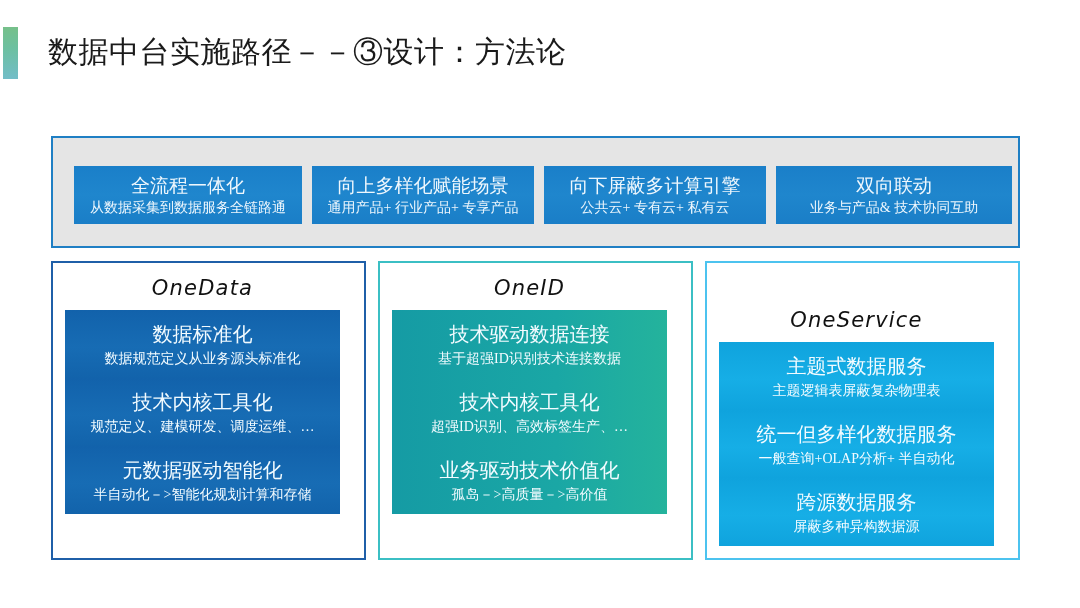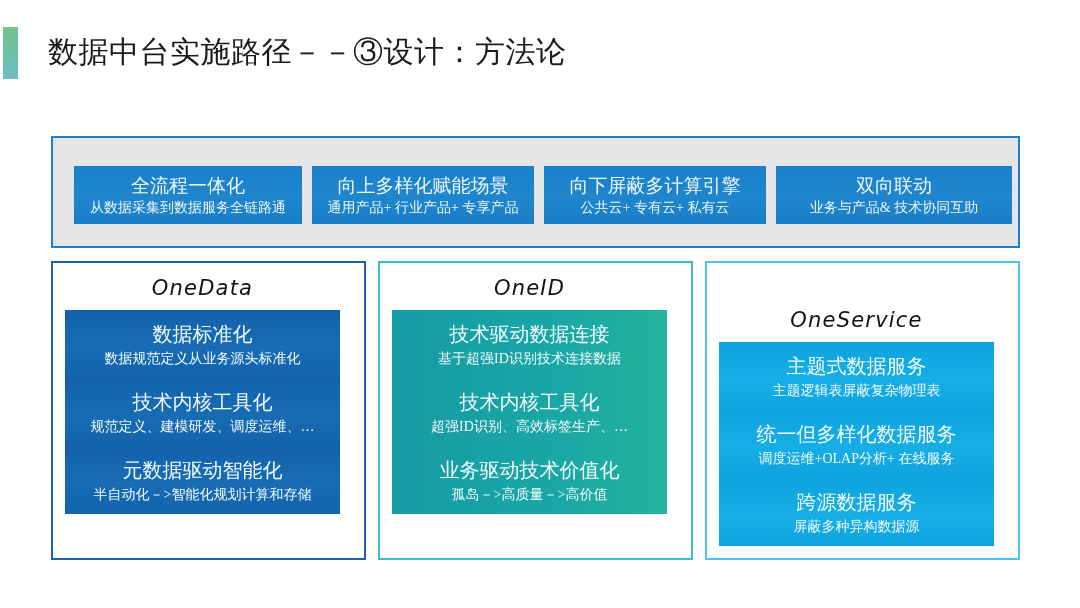--- a/index.html
+++ b/index.html
@@ -241,21 +241,21 @@
 
   <div class="col col-oneservice">
     <div class="col-head">OneService</div>
     <div class="col-body">
       <div class="card">
         <div class="c-main">主题式数据服务</div>
         <div class="c-sub">主题逻辑表屏蔽复杂物理表</div>
       </div>
       <div class="card">
         <div class="c-main">统一但多样化数据服务</div>
-        <div class="c-sub">调度运维+OLAP分析+ 在线服务</div>
+        <div class="c-sub">一般查询+OLAP分析+ 半自动化</div>
       </div>
       <div class="card">
         <div class="c-main">跨源数据服务</div>
         <div class="c-sub">屏蔽多种异构数据源</div>
       </div>
     </div>
   </div>
 
 </div>
 

